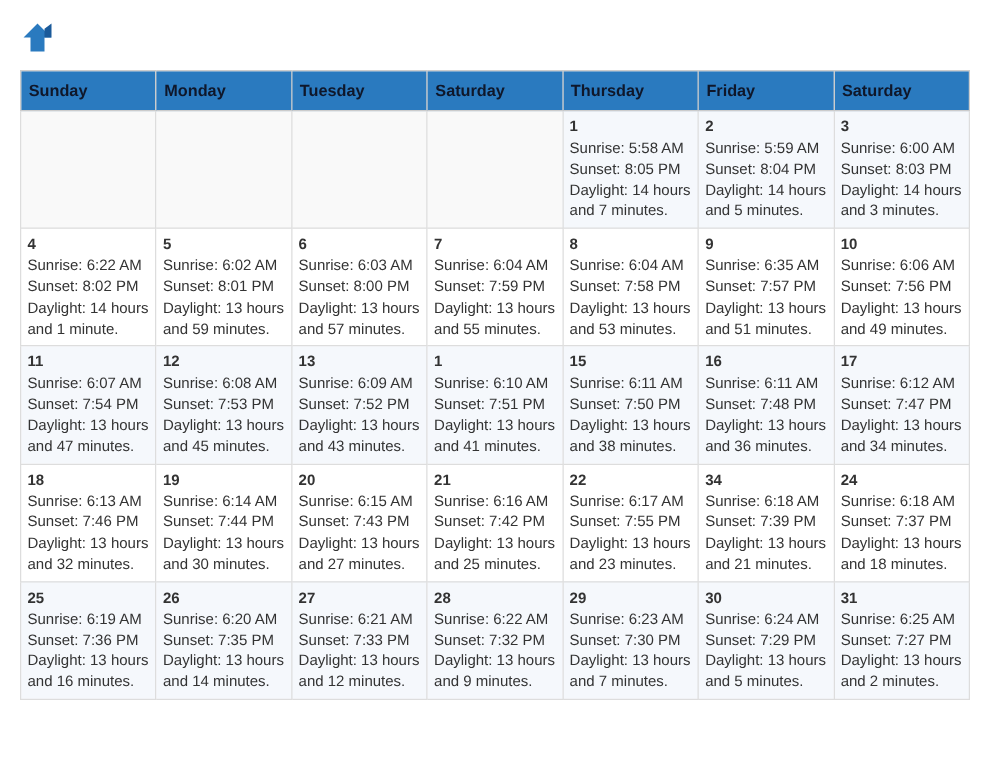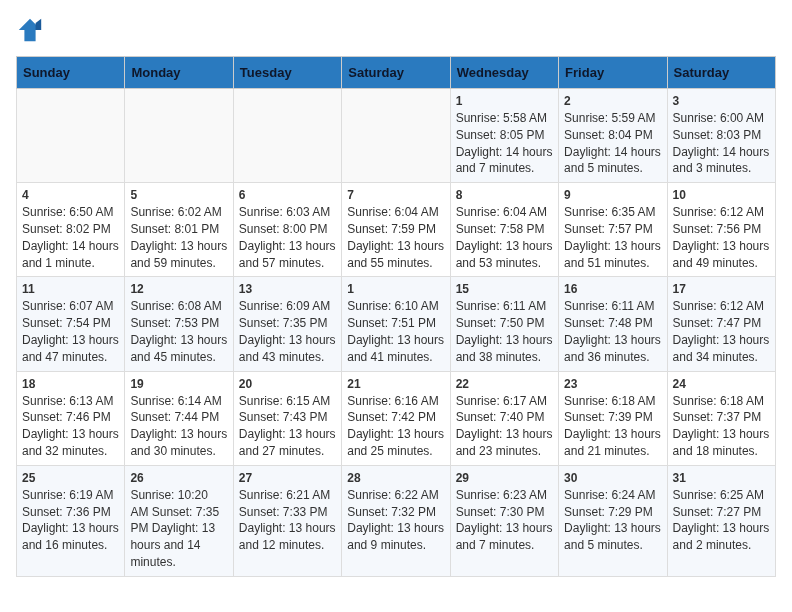--- a/index.html
+++ b/index.html
@@ -116,21 +116,21 @@
   </div>
 </div>
 
 <table>
   <thead>
     <tr>
     <th>Sunday</th>
         <th>Monday</th>
         <th>Tuesday</th>
         <th>Saturday</th>
-        <th>Wednesday</th>
+        <th>Thursday</th>
         <th>Friday</th>
         <th>Saturday</th>
       </tr>
   </thead>
   <tbody id="calendar-body">
   <tr>
         <td class="empty-cell"></td>
         <td class="empty-cell"></td>
         <td class="empty-cell"></td>
         <td class="empty-cell"></td>
@@ -152,21 +152,21 @@
           <span class="day-number">3</span>
           <div class="day-info">Sunrise: 6:00 AM
 Sunset: 8:03 PM
 Daylight: 14 hours
 and 3 minutes.</div>
         </td>
       </tr>
       <tr>
         <td>
           <span class="day-number">4</span>
-          <div class="day-info">Sunrise: 6:50 AM
+          <div class="day-info">Sunrise: 6:22 AM
 Sunset: 8:02 PM
 Daylight: 14 hours
 and 1 minute.</div>
         </td>
         <td>
           <span class="day-number">5</span>
           <div class="day-info">Sunrise: 6:02 AM
 Sunset: 8:01 PM
 Daylight: 13 hours
 and 59 minutes.</div>
@@ -194,21 +194,21 @@
         </td>
         <td>
           <span class="day-number">9</span>
           <div class="day-info">Sunrise: 6:35 AM
 Sunset: 7:57 PM
 Daylight: 13 hours
 and 51 minutes.</div>
         </td>
         <td>
           <span class="day-number">10</span>
-          <div class="day-info">Sunrise: 6:12 AM
+          <div class="day-info">Sunrise: 6:06 AM
 Sunset: 7:56 PM
 Daylight: 13 hours
 and 49 minutes.</div>
         </td>
       </tr>
       <tr>
         <td>
           <span class="day-number">11</span>
           <div class="day-info">Sunrise: 6:07 AM
 Sunset: 7:54 PM
@@ -218,21 +218,21 @@
         <td>
           <span class="day-number">12</span>
           <div class="day-info">Sunrise: 6:08 AM
 Sunset: 7:53 PM
 Daylight: 13 hours
 and 45 minutes.</div>
         </td>
         <td>
           <span class="day-number">13</span>
           <div class="day-info">Sunrise: 6:09 AM
-Sunset: 7:35 PM
+Sunset: 7:52 PM
 Daylight: 13 hours
 and 43 minutes.</div>
         </td>
         <td>
           <span class="day-number">1</span>
           <div class="day-info">Sunrise: 6:10 AM
 Sunset: 7:51 PM
 Daylight: 13 hours
 and 41 minutes.</div>
         </td>
@@ -283,26 +283,26 @@
         <td>
           <span class="day-number">21</span>
           <div class="day-info">Sunrise: 6:16 AM
 Sunset: 7:42 PM
 Daylight: 13 hours
 and 25 minutes.</div>
         </td>
         <td>
           <span class="day-number">22</span>
           <div class="day-info">Sunrise: 6:17 AM
-Sunset: 7:40 PM
+Sunset: 7:55 PM
 Daylight: 13 hours
 and 23 minutes.</div>
         </td>
         <td>
-          <span class="day-number">23</span>
+          <span class="day-number">34</span>
           <div class="day-info">Sunrise: 6:18 AM
 Sunset: 7:39 PM
 Daylight: 13 hours
 and 21 minutes.</div>
         </td>
         <td>
           <span class="day-number">24</span>
           <div class="day-info">Sunrise: 6:18 AM
 Sunset: 7:37 PM
 Daylight: 13 hours
@@ -312,21 +312,21 @@
       <tr>
         <td>
           <span class="day-number">25</span>
           <div class="day-info">Sunrise: 6:19 AM
 Sunset: 7:36 PM
 Daylight: 13 hours
 and 16 minutes.</div>
         </td>
         <td>
           <span class="day-number">26</span>
-          <div class="day-info">Sunrise: 10:20 AM
+          <div class="day-info">Sunrise: 6:20 AM
 Sunset: 7:35 PM
 Daylight: 13 hours
 and 14 minutes.</div>
         </td>
         <td>
           <span class="day-number">27</span>
           <div class="day-info">Sunrise: 6:21 AM
 Sunset: 7:33 PM
 Daylight: 13 hours
 and 12 minutes.</div>

